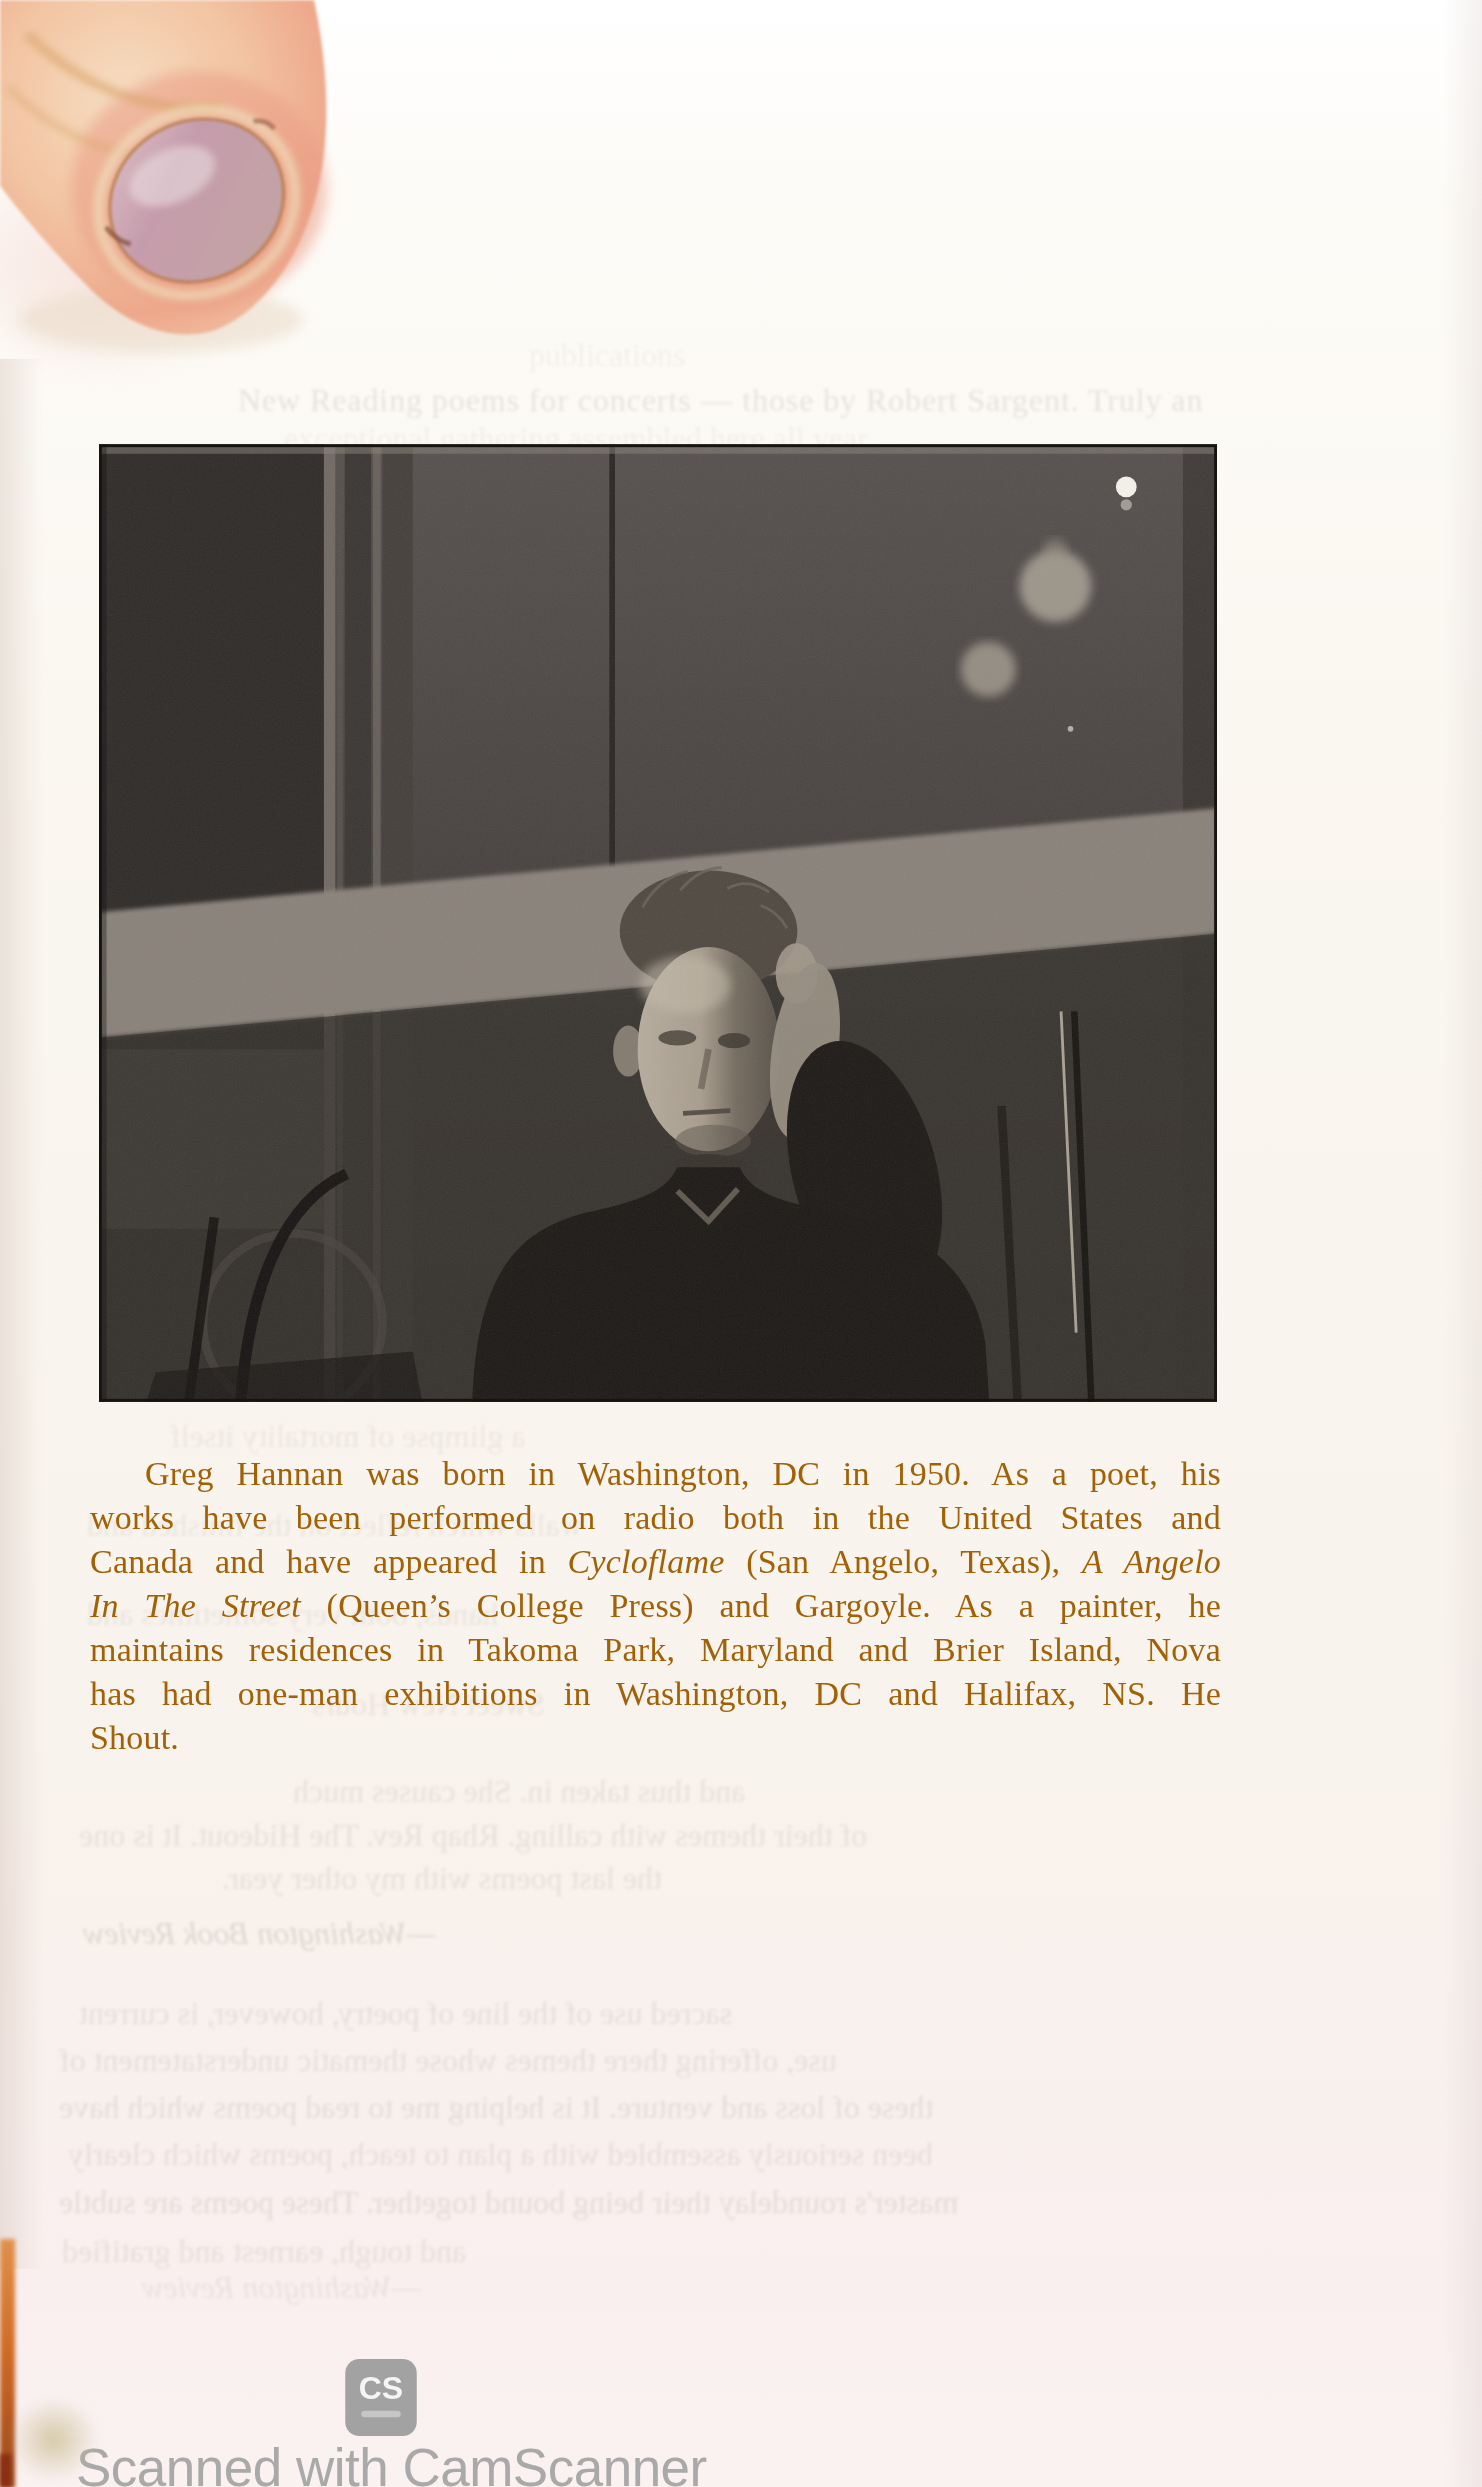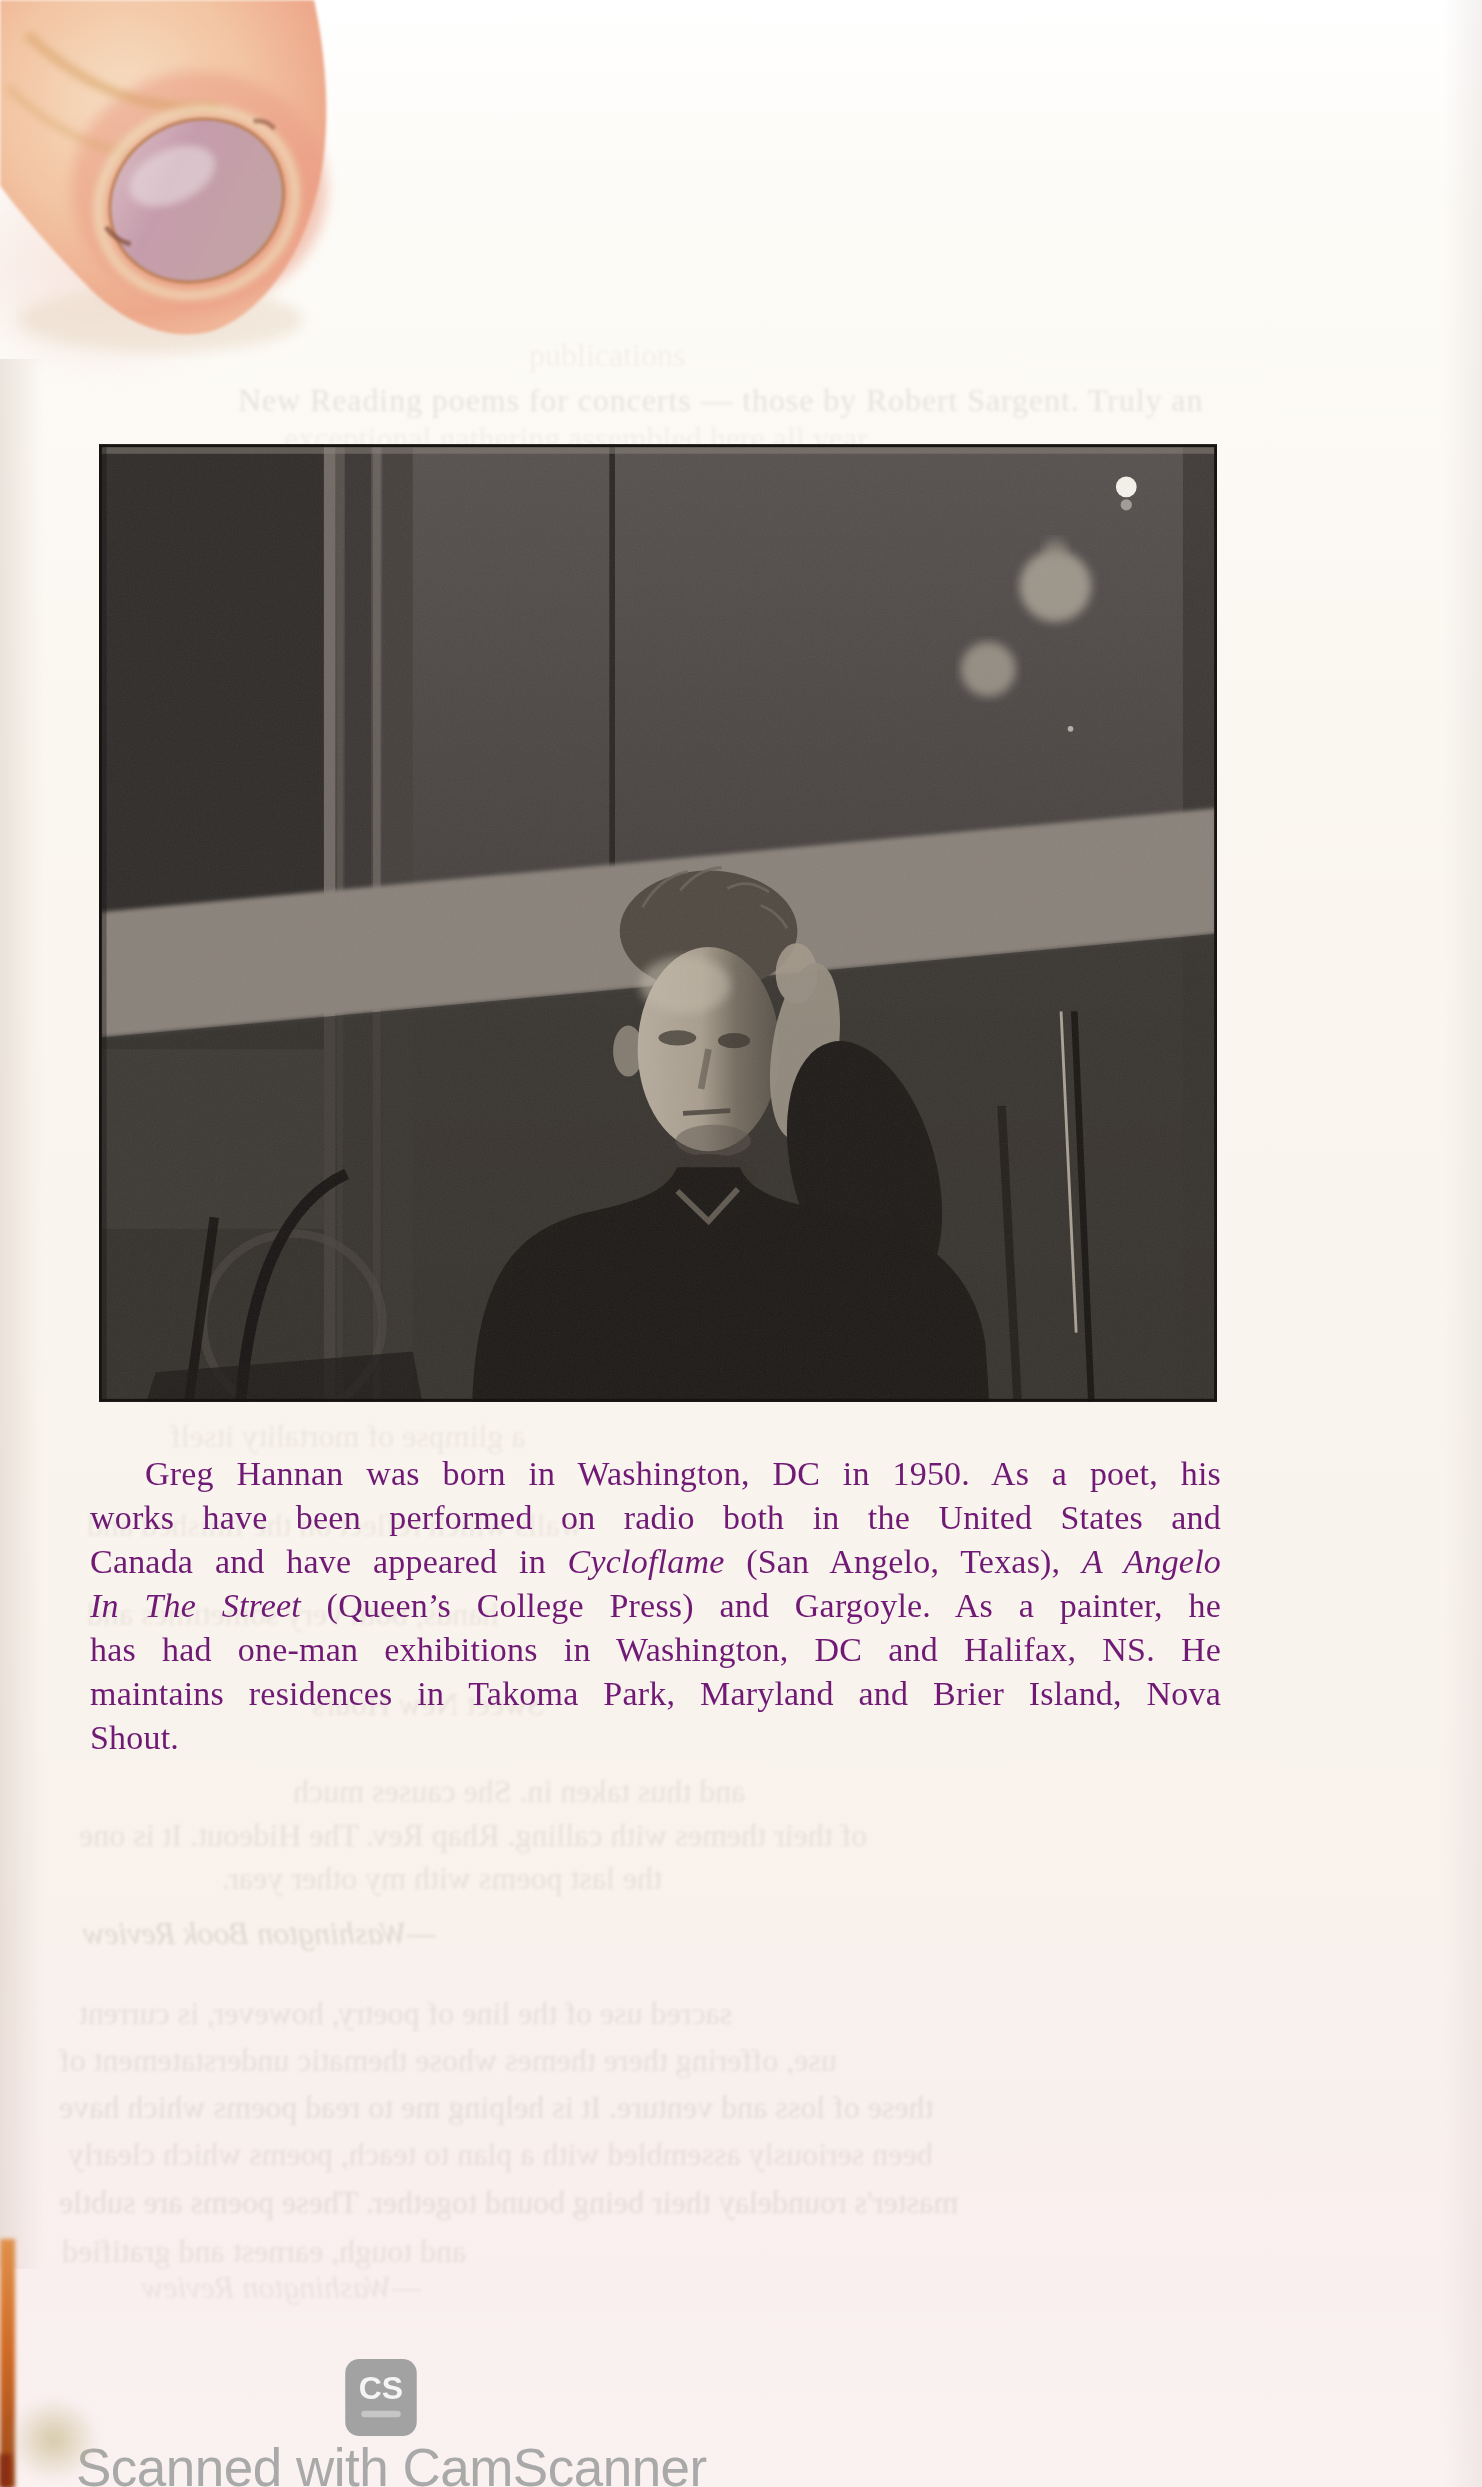--- a/index.html
+++ b/index.html
@@ -17,21 +17,21 @@
     background:radial-gradient(ellipse at 40% 50%,rgba(243,210,202,.55),rgba(243,210,202,0) 70%);
     filter:blur(9.5px);pointer-events:none;}
 
   .thumb-wrap{position:absolute;left:0;top:0;width:369px;height:359px;filter:blur(1.5px);}
 
   
   .photo{position:absolute;left:99px;top:444px;width:1118px;height:958px;background:#454140;}
   .photo svg{display:block;width:100%;height:100%;}
 
   
-  .bio{position:absolute;left:90px;top:1452px;width:1131px;color:#701a75;
+  .bio{position:absolute;left:90px;top:1452px;width:1131px;color:#a16207;
        font-size:34px;line-height:44px;letter-spacing:0.2px;}
   .bio-line{text-align:justify;text-align-last:justify;white-space:normal;}
   .bio-line.first{text-indent:55px;}
   .bio-line.last{text-align-last:left;}
 
   
   .ghost{position:absolute;font-family:"Liberation Serif",serif;font-size:32px;color:#6f6350;
          white-space:nowrap;filter:blur(1.5px);pointer-events:none;}
   .mir{transform:scaleX(-1);}
   .g0{left:529px;top:337px;opacity:.07;}
@@ -233,22 +233,22 @@
   <div class="ghost mir g3">a glimpse of mortality itself</div>
   <div class="ghost mir g4">walls which reflect on the finished and</div>
   <div class="ghost mir g5">hands, both very sometimes and</div>
   <div class="ghost mir g6">Sweet New Hours</div>
 
   <div class="bio">
     <div class="bio-line first"><span>Greg Hannan was born in Washington, DC in 1950.  As a poet, his</span></div>
     <div class="bio-line"><span>works have been performed on radio both in the United States and</span></div>
     <div class="bio-line"><span>Canada and have appeared in </span><span style="font-style: italic;">Cycloflame</span><span> (San Angelo, Texas), </span><span style="font-style: italic;">A Angelo</span></div>
     <div class="bio-line"><span style="font-style: italic;">In The Street</span><span> (Queen’s College Press) and </span><span style="">Gargoyle</span><span>.  As a painter, he</span></div>
+    <div class="bio-line"><span>maintains residences in Takoma Park, Maryland and Brier Island, Nova</span></div>
     <div class="bio-line"><span>has had one-man exhibitions in Washington, DC and Halifax, NS.  He</span></div>
-    <div class="bio-line"><span>maintains residences in Takoma Park, Maryland and Brier Island, Nova</span></div>
     <div class="bio-line last"><span>Shout.</span></div>
   </div>
 
   <div class="ghost mir g7">and thus taken in.  She causes much</div>
   <div class="ghost mir g8">of their themes with calling.  Rhap Rev. The Hideout.  It is one</div>
   <div class="ghost mir g9">the last poems with my other year.</div>
   <div class="ghost mir g10">—Washington Book Review</div>
   <div class="ghost mir g11">sacred use of the line of poetry, however, is current</div>
   <div class="ghost mir g12">use, offering there themes whose thematic understatement of</div>
   <div class="ghost mir g13">these of loss and venture.  It is helping me to read poems which have</div>

